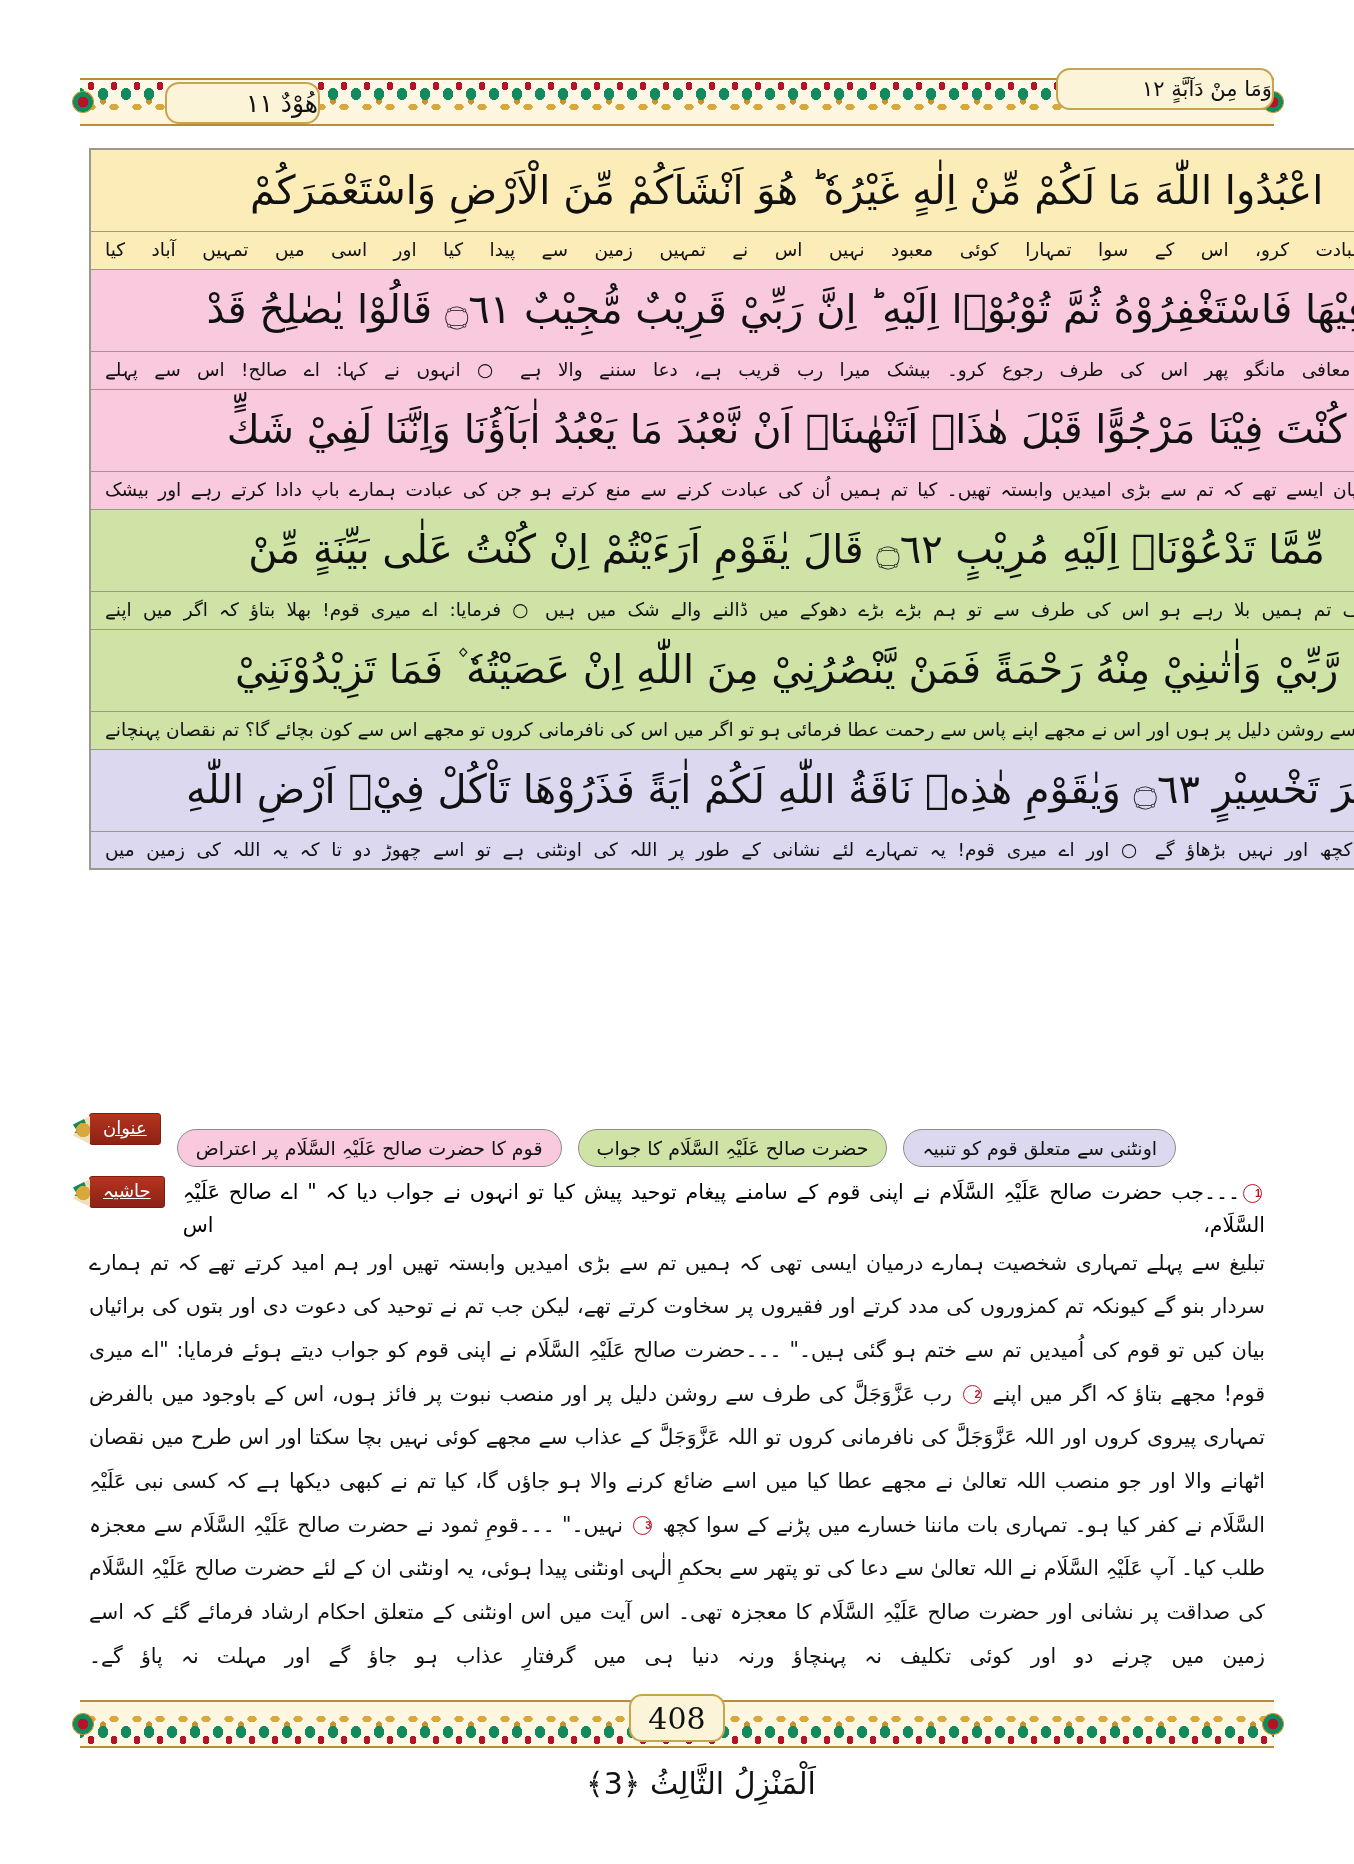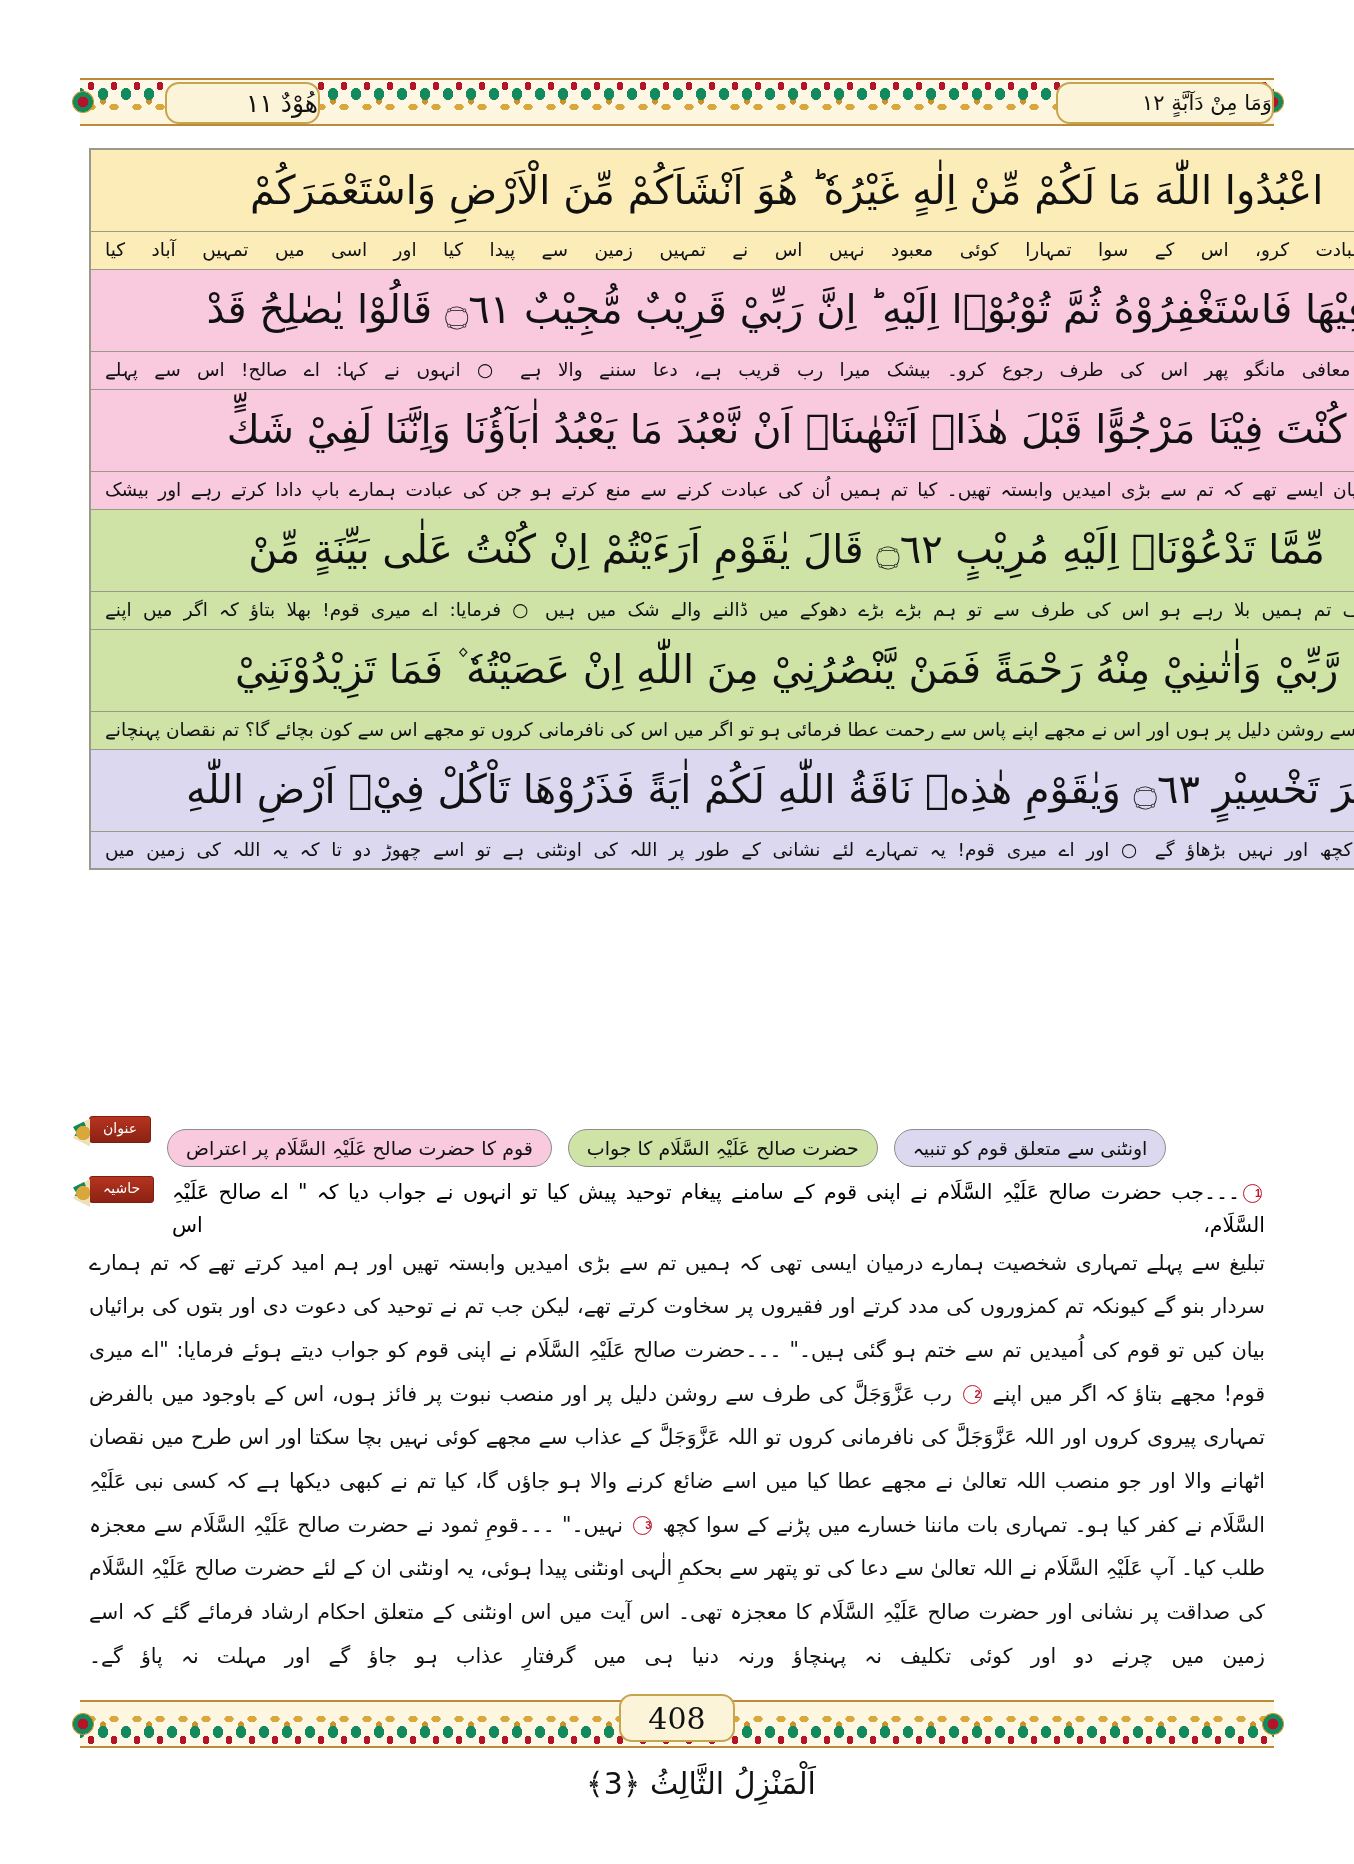--- a/index.html
+++ b/index.html
@@ -72,21 +72,21 @@
     color: #111;
     z-index: 6;
     overflow: hidden;
   }
   #surah-cartouche {
     left: 165px; top: 82px; width: 155px; height: 42px;
     font-size: 25px;
     font-family: "DejaVu Sans", sans-serif;
   }
   #juz-cartouche {
-    right: 80px; top: 82px; width: 218px; height: 42px;
+    right: 80px; top: 68px; width: 218px; height: 42px;
     font-size: 21px;
     font-family: "DejaVu Sans", sans-serif;
   }
 
   
   #ayah-table {
     position: absolute;
     left: 89px;
     top: 148px;
     width: 1176px;
@@ -152,26 +152,27 @@
     align-items: center;
     gap: 16px;
     direction: rtl;
     z-index: 5;
   }
   .section-tag {
     flex: 0 0 auto;
     background: linear-gradient(180deg, #b5341f, #8c2214);
     border: 1px solid #7d1d10;
     color: #fff;
-    font-size: 14px;
+    font-size: 18px;
     padding: 3px 13px 6px;
     border-radius: 3px;
     direction: rtl;
     font-family: "DejaVu Sans", sans-serif;
     position: relative;
+    text-decoration: underline;
   }
   .section-tag::before {
     content: "";
     position: absolute;
     left: -17px; top: 2px;
     width: 17px; height: 28px;
     background:
       radial-gradient(circle at 60% 50%, #d8a83c 0 40%, transparent 42%),
       radial-gradient(circle at 25% 30%, #138a5e 0 35%, transparent 38%),
       #f0e0b8;
@@ -230,21 +231,21 @@
     text-align-last: justify;
     font-family: "DejaVu Sans", sans-serif;
   }
 
   
   #page-number-badge {
     position: absolute;
     left: 50%;
     transform: translateX(-50%);
     top: 1694px;
-    width: 116px; height: 48px;
+    width: 96px; height: 48px;
     background: #fbf4d8;
     border: 2px solid #c8a44f;
     border-radius: 13px;
     display: flex;
     align-items: center;
     justify-content: center;
     font-size: 30px;
     color: #111;
     z-index: 8;
     font-family: "DejaVu Serif", serif;

